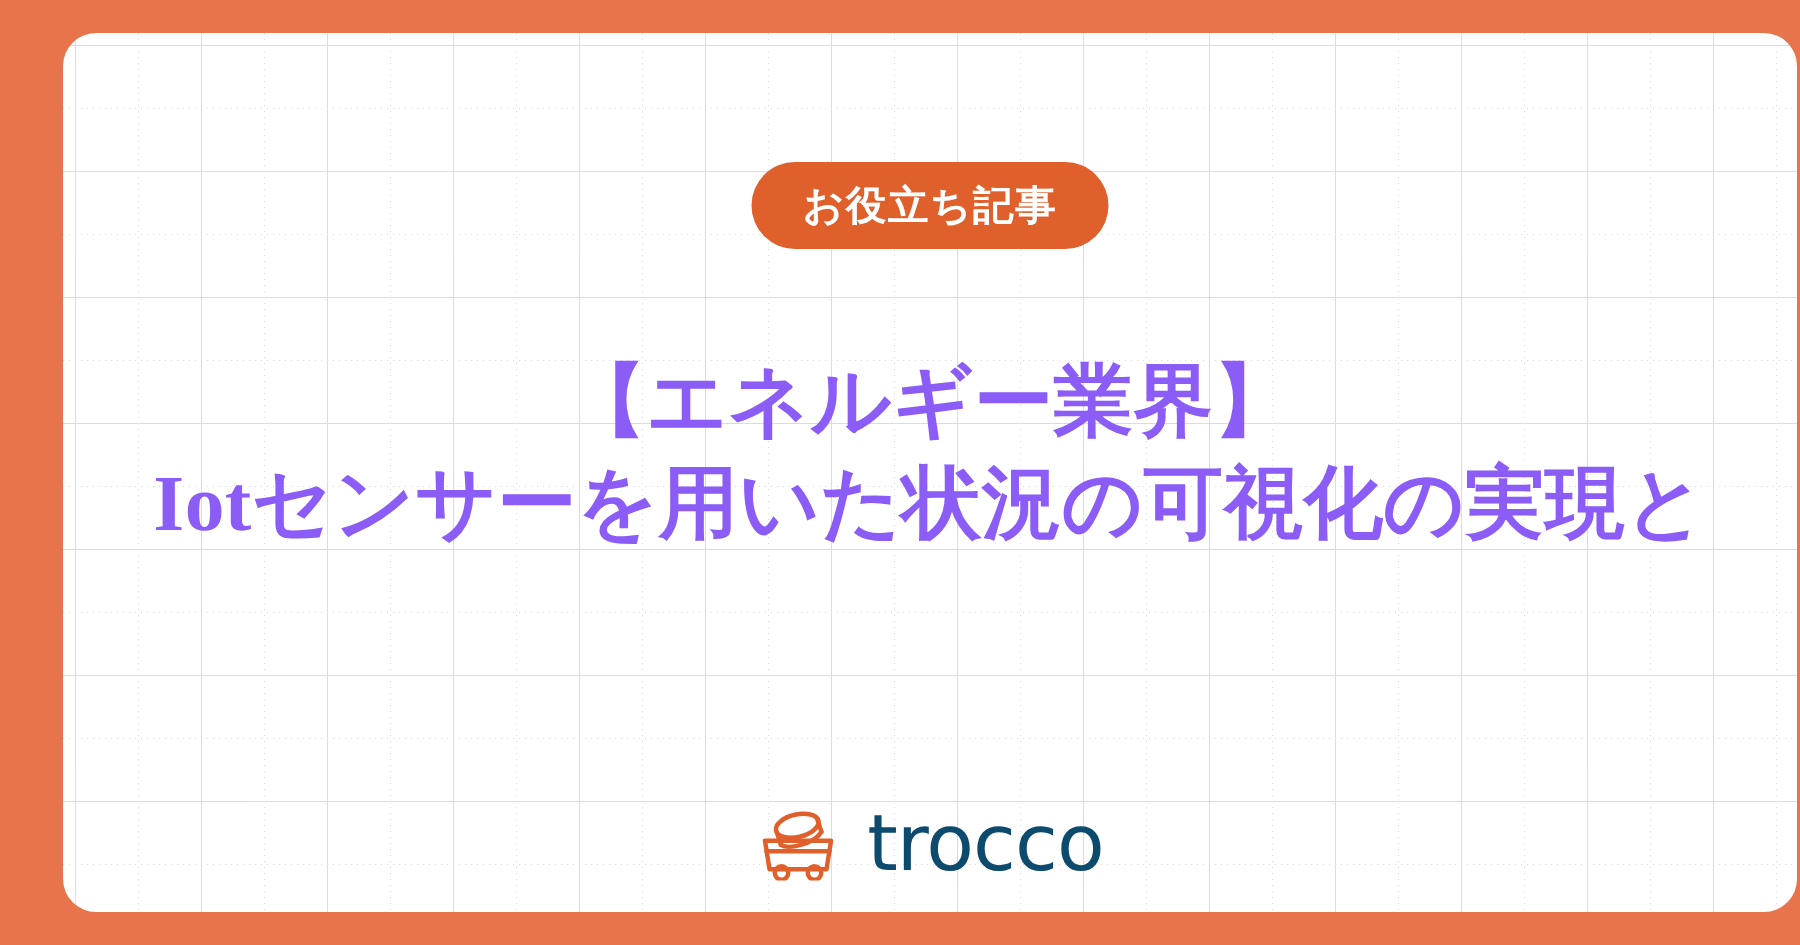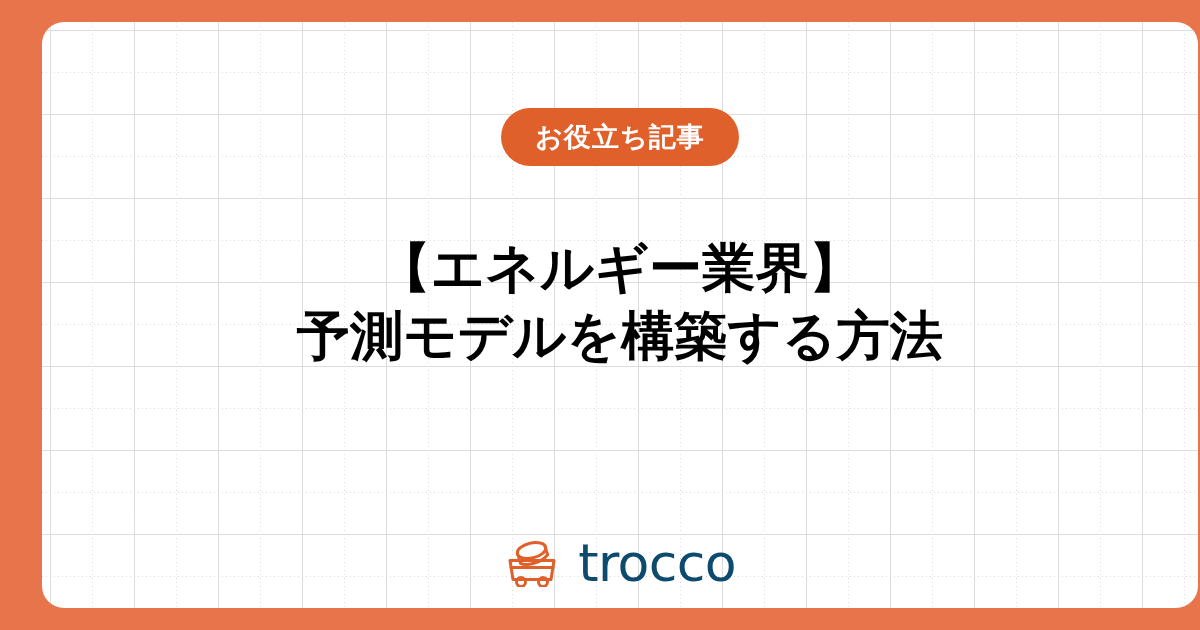--- a/index.html
+++ b/index.html
@@ -97,21 +97,21 @@
     letter-spacing: 0.04em;
     line-height: 1;
     white-space: nowrap;
   }
 
   
   #title {
     margin-top: 68px;
     width: 1120px;
     text-align: center;
-    color: #000000;
+    color: #8b5cf6;
     font-family: "Liberation Serif", "DejaVu Serif", serif;
     font-weight: 700;
     font-size: 53px;
     line-height: 68px;
     letter-spacing: 0.005em;
   }
   #title .ln { display: block; white-space: nowrap; }
 
   
   #logo {
@@ -144,21 +144,21 @@
   <div id="card">
 
     <div id="grid" class="dots"></div>
 
     <div id="content">
 
       <div id="badge">お役立ち記事</div>
 
       <h1 id="title">
         <span class="ln">【エネルギー業界】</span>
-        <span class="ln">予測モデルを構築する方法</span>
+        <span class="ln">Iotセンサーを用いた状況の可視化の実現と</span>
       </h1>
 
       <div id="logo">
 
         <svg id="logo-mark" width="58" height="48" viewBox="0 0 58 48" fill="none" stroke="#e0602c" stroke-width="3" stroke-linecap="round" stroke-linejoin="round">
 
           <ellipse cx="27.5" cy="11.5" rx="14.5" ry="7.5" transform="rotate(-13 27.5 11.5)"></ellipse>
           <path d="M13.8 15.6 L16.6 24.2"></path>
           <path d="M41.0 7.5 L43.6 15.6"></path>
           <path d="M16.6 24.2 C21.5 27.6 38.2 23.8 43.6 15.6"></path>

